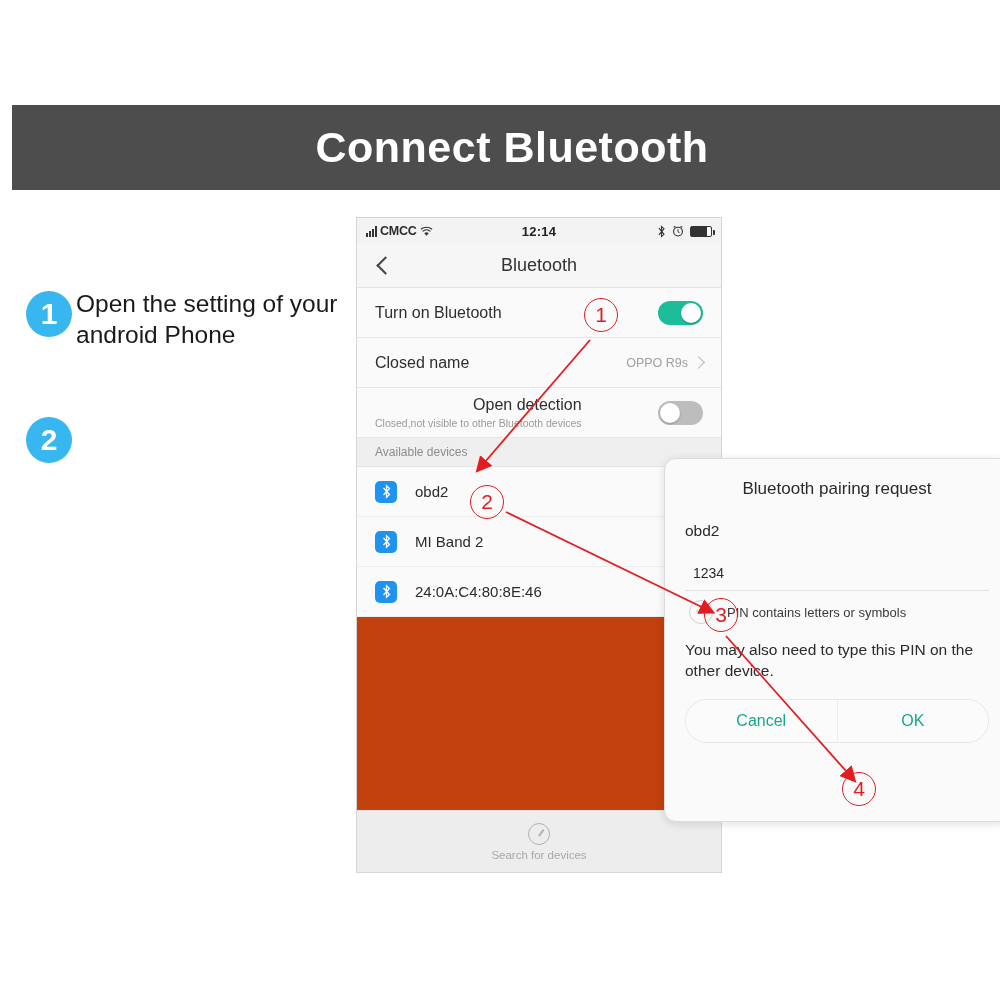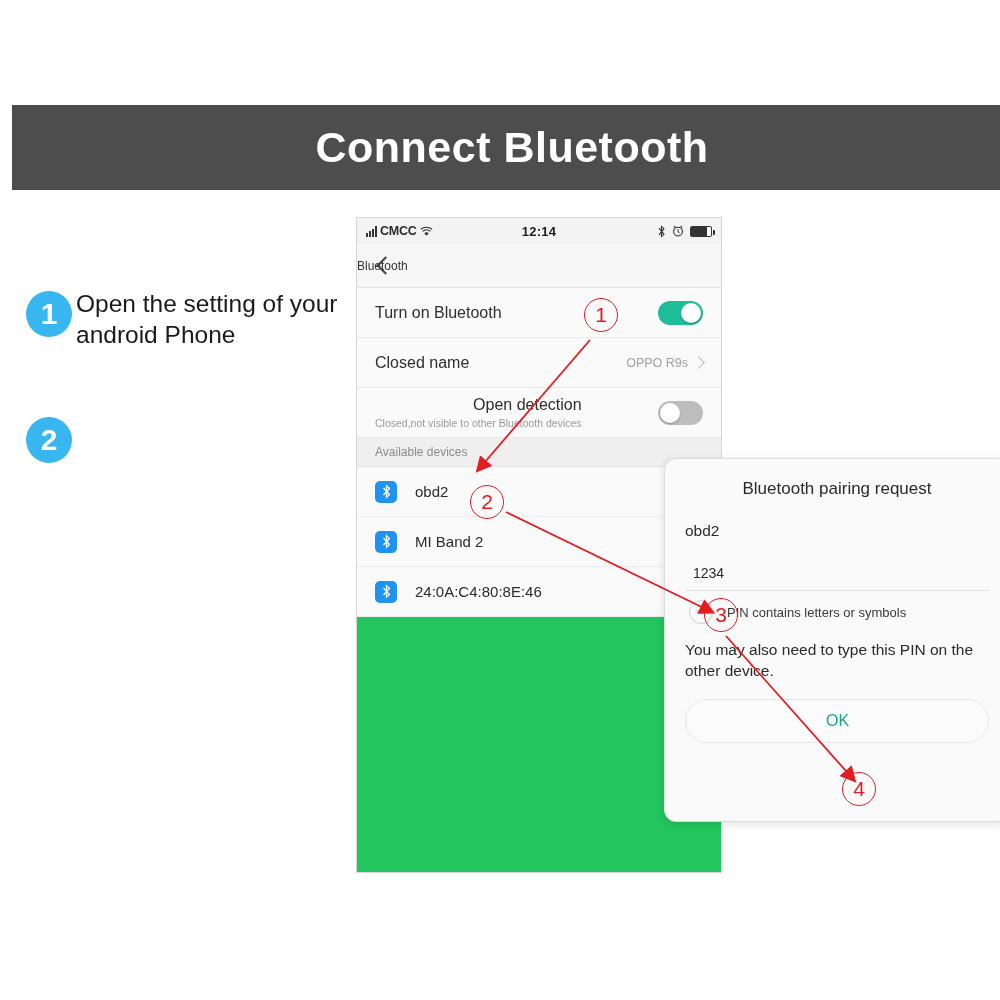--- a/index.html
+++ b/index.html
@@ -28,21 +28,21 @@
     width: 46px; height: 46px; border-radius: 50%; background: #38b6ef;
     color: #ffffff; font-size: 30px; font-weight: bold;
     display: flex; align-items: center; justify-content: center;
     flex: 0 0 46px; margin-top: 4px; margin-right: 4px;
   }
   .step-text { font-size: 24.5px; color: #1a1a1a; line-height: 1.28; padding-top: 1px; }
 
   
   .phone {
     position: absolute; left: 344px; top: 217px; width: 366px; height: 656px;
-    background: #22c55e; border: 1px solid #d6d6d6; overflow: hidden;
+    background: #c2410c; border: 1px solid #d6d6d6; overflow: hidden;
   }
   .statusbar {
     height: 26px; background: #f3f3f3; display: flex; align-items: center;
     padding: 0 9px; font-size: 12.5px; color: #2b2b2b; position: relative;
   }
   .sb-left { display: flex; align-items: center; gap: 3px; }
   .sb-center {
     position: absolute; left: 0; right: 0; text-align: center;
     font-size: 13px; font-weight: bold; color: #222; letter-spacing: .3px;
   }
@@ -65,21 +65,21 @@
     height: 44px; background: #f6f6f6; display: flex; align-items: center;
     position: relative; border-bottom: 1px solid #e3e3e3;
   }
   .nav-back {
     position: absolute; left: 16px; width: 20px; height: 20px;
   }
   .nav-back::before{
     content:""; position:absolute; left:6px; top:3px; width:11px; height:11px;
     border-left:2px solid #444; border-bottom:2px solid #444; transform:rotate(45deg);
   }
-  .nav-title { width:100%; text-align:left; font-size:12px; color:#333; }
+  .nav-title { width:100%; text-align:center; font-size:18px; color:#333; }
 
   .settings-list { background:#fafafa; }
   .srow {
     display:flex; align-items:center; padding:0 18px; min-height:50px;
     border-bottom:1px solid #e8e8e8; background:#fafafa; position:relative;
   }
   .srow .lbl { font-size:16px; color:#2e2e2e;text-align:right; }
   .srow .sub { font-size:10.5px; color:#9a9a9a; margin-top:3px; }
   .srow .right { margin-left:auto; display:flex; align-items:center; gap:6px; }
   .srow .value { font-size:12.5px; color:#a0a0a0; }
@@ -285,34 +285,39 @@
       <div class="drow">
         <span class="bt-badge">
           <svg viewBox="0 0 10 15">
               <path d="M2 4 L8 10.5 L5 13.3 V1.7 L8 4.5 L2 11" stroke="#fff" stroke-width="1.3" fill="none"></path>
             </svg>
         </span>
         <span class="dname">24:0A:C4:80:8E:46</span>
       </div>
     </div>
 
+    <div class="searchbar">
+      <span class="search-icon"></span>
+      <span class="search-label">Search for devices</span>
+    </div>
   </div>
 
   <div class="dialog">
     <div class="dlg-title">Bluetooth pairing request</div>
     <div class="dlg-line">obd2</div>
     <div class="dlg-spacer"></div>
     <div class="pin-value">1234</div>
     <div class="pin-underline"></div>
     <div class="cb-row">
       <span class="cb-circle"></span>
       <span class="cb-label">PIN contains letters or symbols</span>
     </div>
     <div class="dlg-note">You may also need to type this PIN on the other device.</div>
     <div class="dlg-actions">
+      <div class="dlg-btn cancel-btn">Cancel</div>
       <div class="dlg-btn ok-btn">OK</div>
     </div>
   </div>
 
   <svg class="arrows">
     <defs>
       <marker id="ah" markerWidth="9" markerHeight="9" refX="7" refY="4.5" orient="auto">
         <path d="M0,0 L9,4.5 L0,9 Z" fill="#e11d22"></path>
       </marker>
     </defs>

